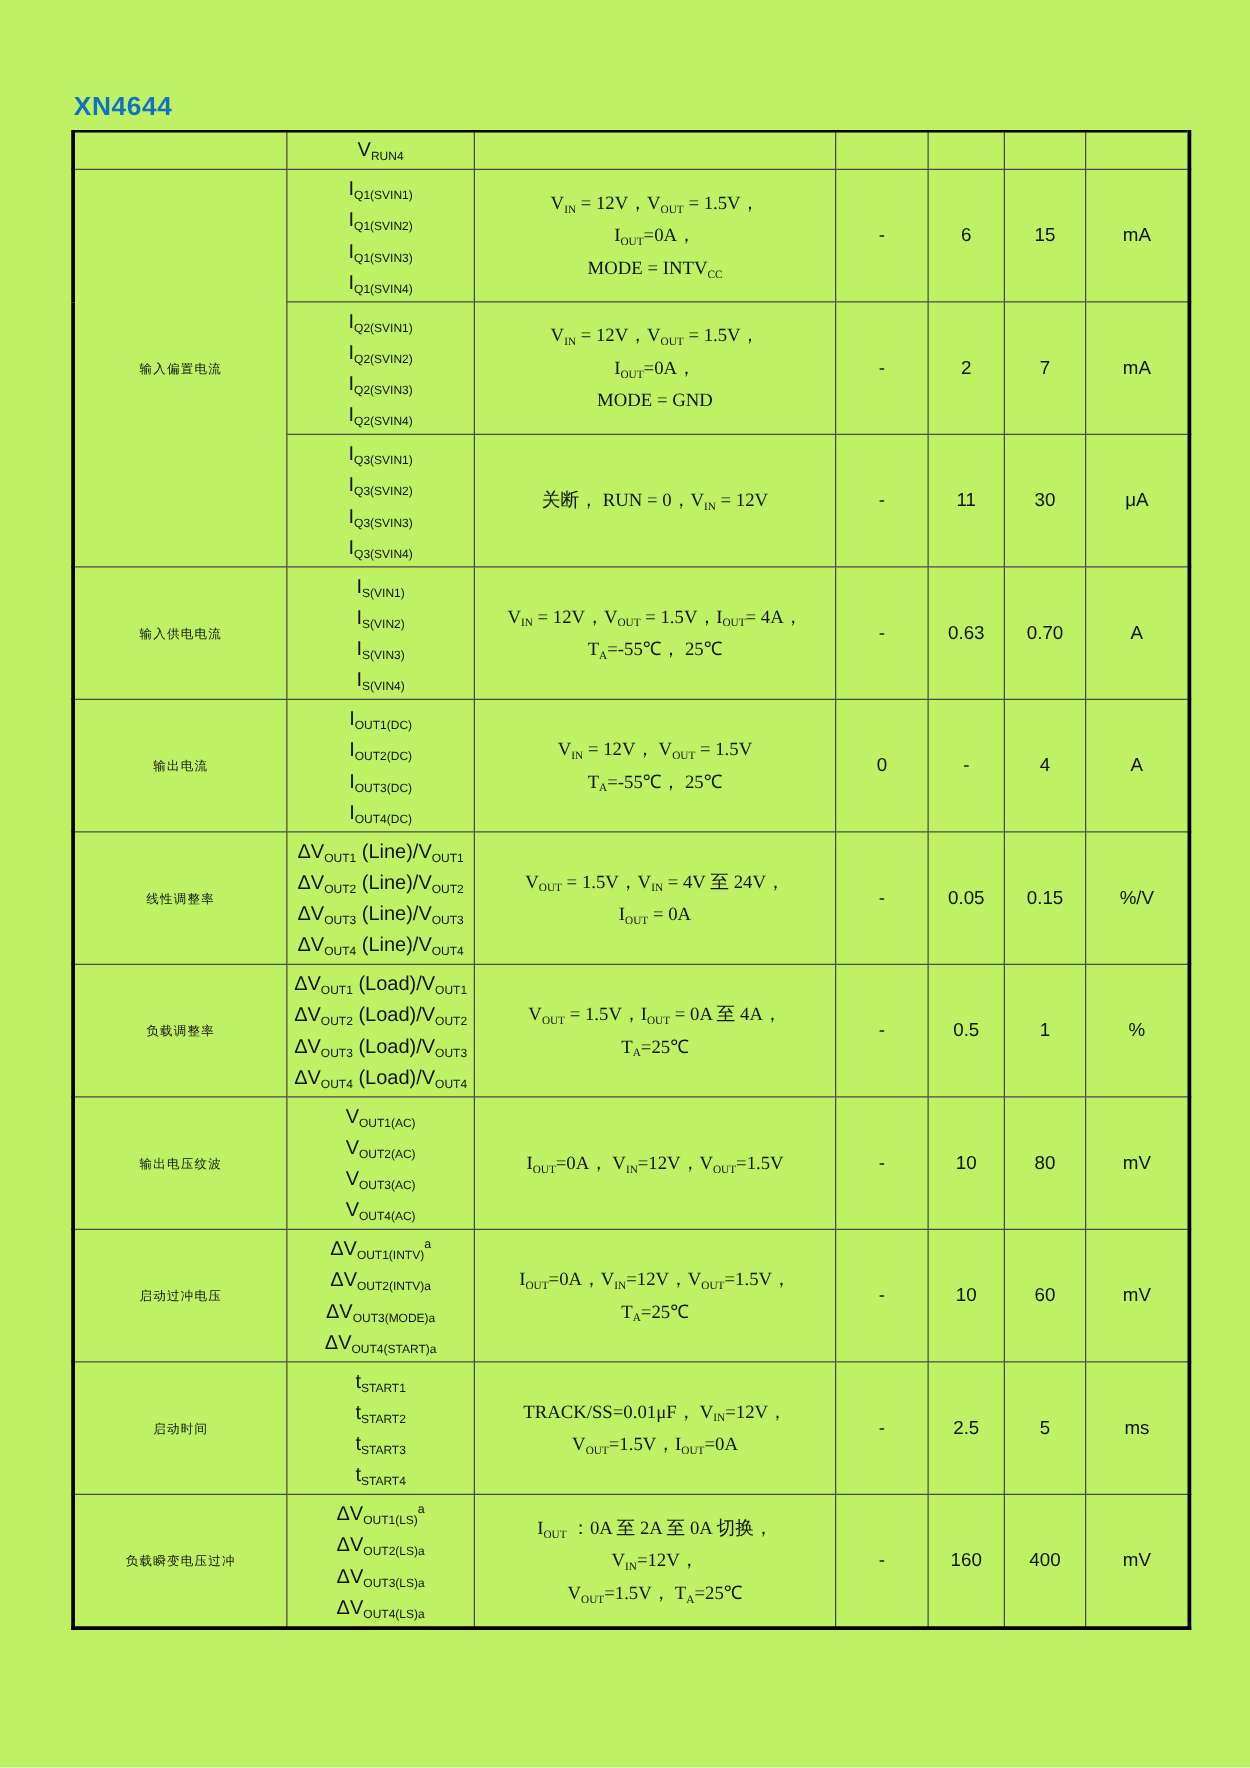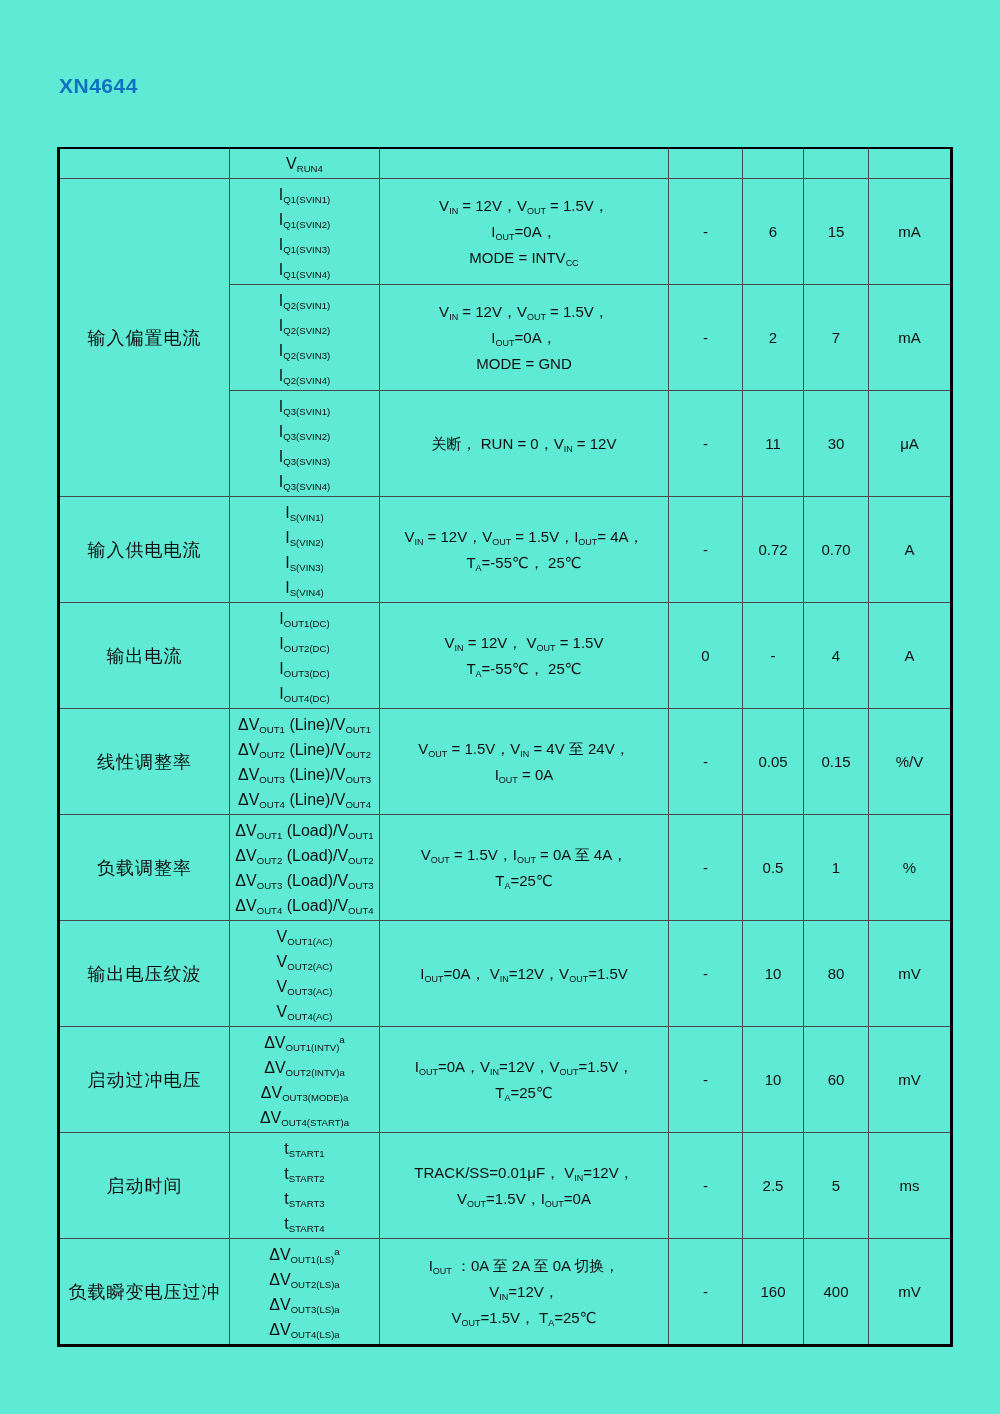--- a/index.html
+++ b/index.html
@@ -1,45 +1,45 @@
 <!DOCTYPE html>
 <html><head>
 <meta charset="utf-8">
 <style>
   html,body{margin:0;padding:0;background:#ffffff;}
   .page{
     position:relative;
     width:1000px;height:1414px;
-    background:#5eead4;
+    background:#bef264;
     font-family:"Liberation Sans","DejaVu Sans",sans-serif;
     color:#111;
     overflow:hidden;
   }
   .title{
     position:absolute;left:59px;top:74px;
     font-size:21px;font-weight:bold;color:#1272c2;
     letter-spacing:0.5px;
   }
   .tablewrap{position:absolute;left:57px;top:104px;}
   table.spec{
     border-collapse:collapse;table-layout:fixed;width:893px;
-    border:3px solid #000;border-top-width:2px;margin-top:43px;
+    border:3px solid #000;border-top-width:2px;
   }
   table.spec td{
     border:1px solid #4a4a4a;
     text-align:center;vertical-align:middle;
     padding:0 2px;
     overflow:hidden;
   }
   tr.main>td{height:105px;}
   tr.carry>td{height:29px;}
-  td.param{font-size:18px;letter-spacing:1px;}
+  td.param{font-size:10px;letter-spacing:1px;}
   td.symbol{font-size:16px;}
   .sym-line{line-height:25px;white-space:nowrap;}
-  td.cond{font-size:15px;}
+  td.cond{font-size:15px;font-family:Liberation Serif, serif;}
   .cond-line{line-height:26px;}
   td.val,td.units{font-size:15px;}
   sub{font-size:0.60em;vertical-align:-0.35em;line-height:0;}
   sup{font-size:0.62em;vertical-align:0.55em;line-height:0;}
 </style>
 </head>
 <body>
 
 <div class="page">
   <div class="title" style="color: rgb(18, 114, 194);">XN4644</div>
@@ -122,21 +122,21 @@
               <div class="sym-line">I<sub>S(VIN1)</sub></div>
               <div class="sym-line">I<sub>S(VIN2)</sub></div>
               <div class="sym-line">I<sub>S(VIN3)</sub></div>
               <div class="sym-line">I<sub>S(VIN4)</sub></div>
             </td>
             <td class="cond">
               <div class="cond-line">V<sub>IN</sub> = 12V，V<sub>OUT</sub> = 1.5V，I<sub>OUT</sub>= 4A，</div>
               <div class="cond-line">T<sub>A</sub>=-55℃， 25℃</div>
             </td>
             <td class="val">-</td>
-            <td class="val">0.72</td>
+            <td class="val">0.63</td>
             <td class="val">0.70</td>
             <td class="units">A</td>
           </tr>
           <tr class="main">
             <td class="param">输出电流</td>
             <td class="symbol">
               <div class="sym-line">I<sub>OUT1(DC)</sub></div>
               <div class="sym-line">I<sub>OUT2(DC)</sub></div>
               <div class="sym-line">I<sub>OUT3(DC)</sub></div>
               <div class="sym-line">I<sub>OUT4(DC)</sub></div>

